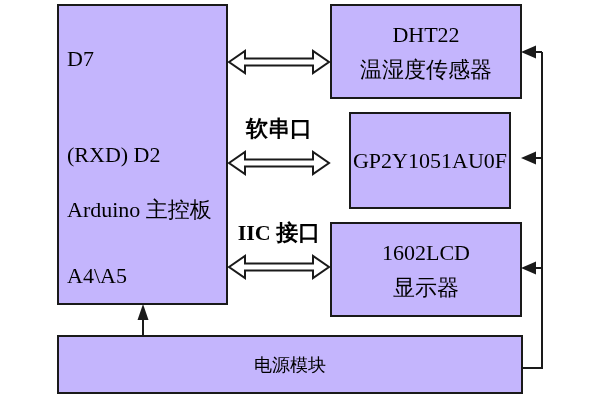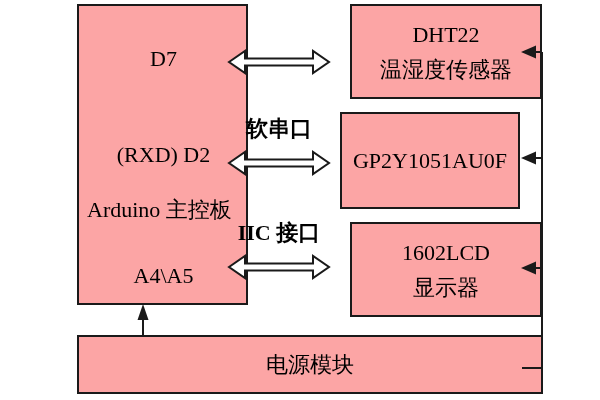--- a/index.html
+++ b/index.html
@@ -2,44 +2,43 @@
 <html><head>
 <meta charset="utf-8">
 <style>
   html,body { margin:0; padding:0; background:#ffffff; }
   .canvas {
     position:relative; width:600px; height:400px; background:#ffffff;
     font-family:"Liberation Serif","DejaVu Serif",serif; color:#000;
     overflow:hidden;
   }
   .box {
-    position:absolute; background:#fca5a5; border:2px solid #1a1a1a;
+    position:absolute; background:#c4b5fd; border:2px solid #1a1a1a;
     box-sizing:border-box;
-    margin-left:20px;
   }
   #box-controller { left:57px; top:4px;   width:171px; height:301px; }
   #box-dht22      { left:330px; top:4px;  width:192px; height:95px; }
-  #box-dust       { left:320px; top:112px; width:180px; height:97px; }
+  #box-dust       { left:349px; top:112px; width:162px; height:97px; }
   #box-lcd        { left:330px; top:222px; width:192px; height:95px; }
   #box-power      { left:57px; top:335px; width:466px; height:59px; }
 
   .two-line {
     display:flex; flex-direction:column; align-items:center; justify-content:center;
     text-align:center; font-size:22px; line-height:35px;
   }
   .center-line {
     display:flex; align-items:center; justify-content:center;
-    font-size:22px;
+    font-size:18px;
   }
   .ctl-line {
     position:absolute; left:8px; right:6px;
     font-size:22px; line-height:26px; white-space:nowrap;
   }
   .ctl-left  { text-align:left; }
-  .ctl-right { text-align:center; }
+  .ctl-right { text-align:left; }
   #ctl-d7      { top:40px; }
   #ctl-xbee    { top:85px; }
   #ctl-rxd     { top:136px; }
   #ctl-arduino { top:191px; }
   #ctl-a4a5    { top:257px; }
 
   .edge-label {
     position:absolute; left:228px; width:102px; text-align:center;
     font-size:22px; line-height:26px; white-space:nowrap;font-weight:bold;
   }

